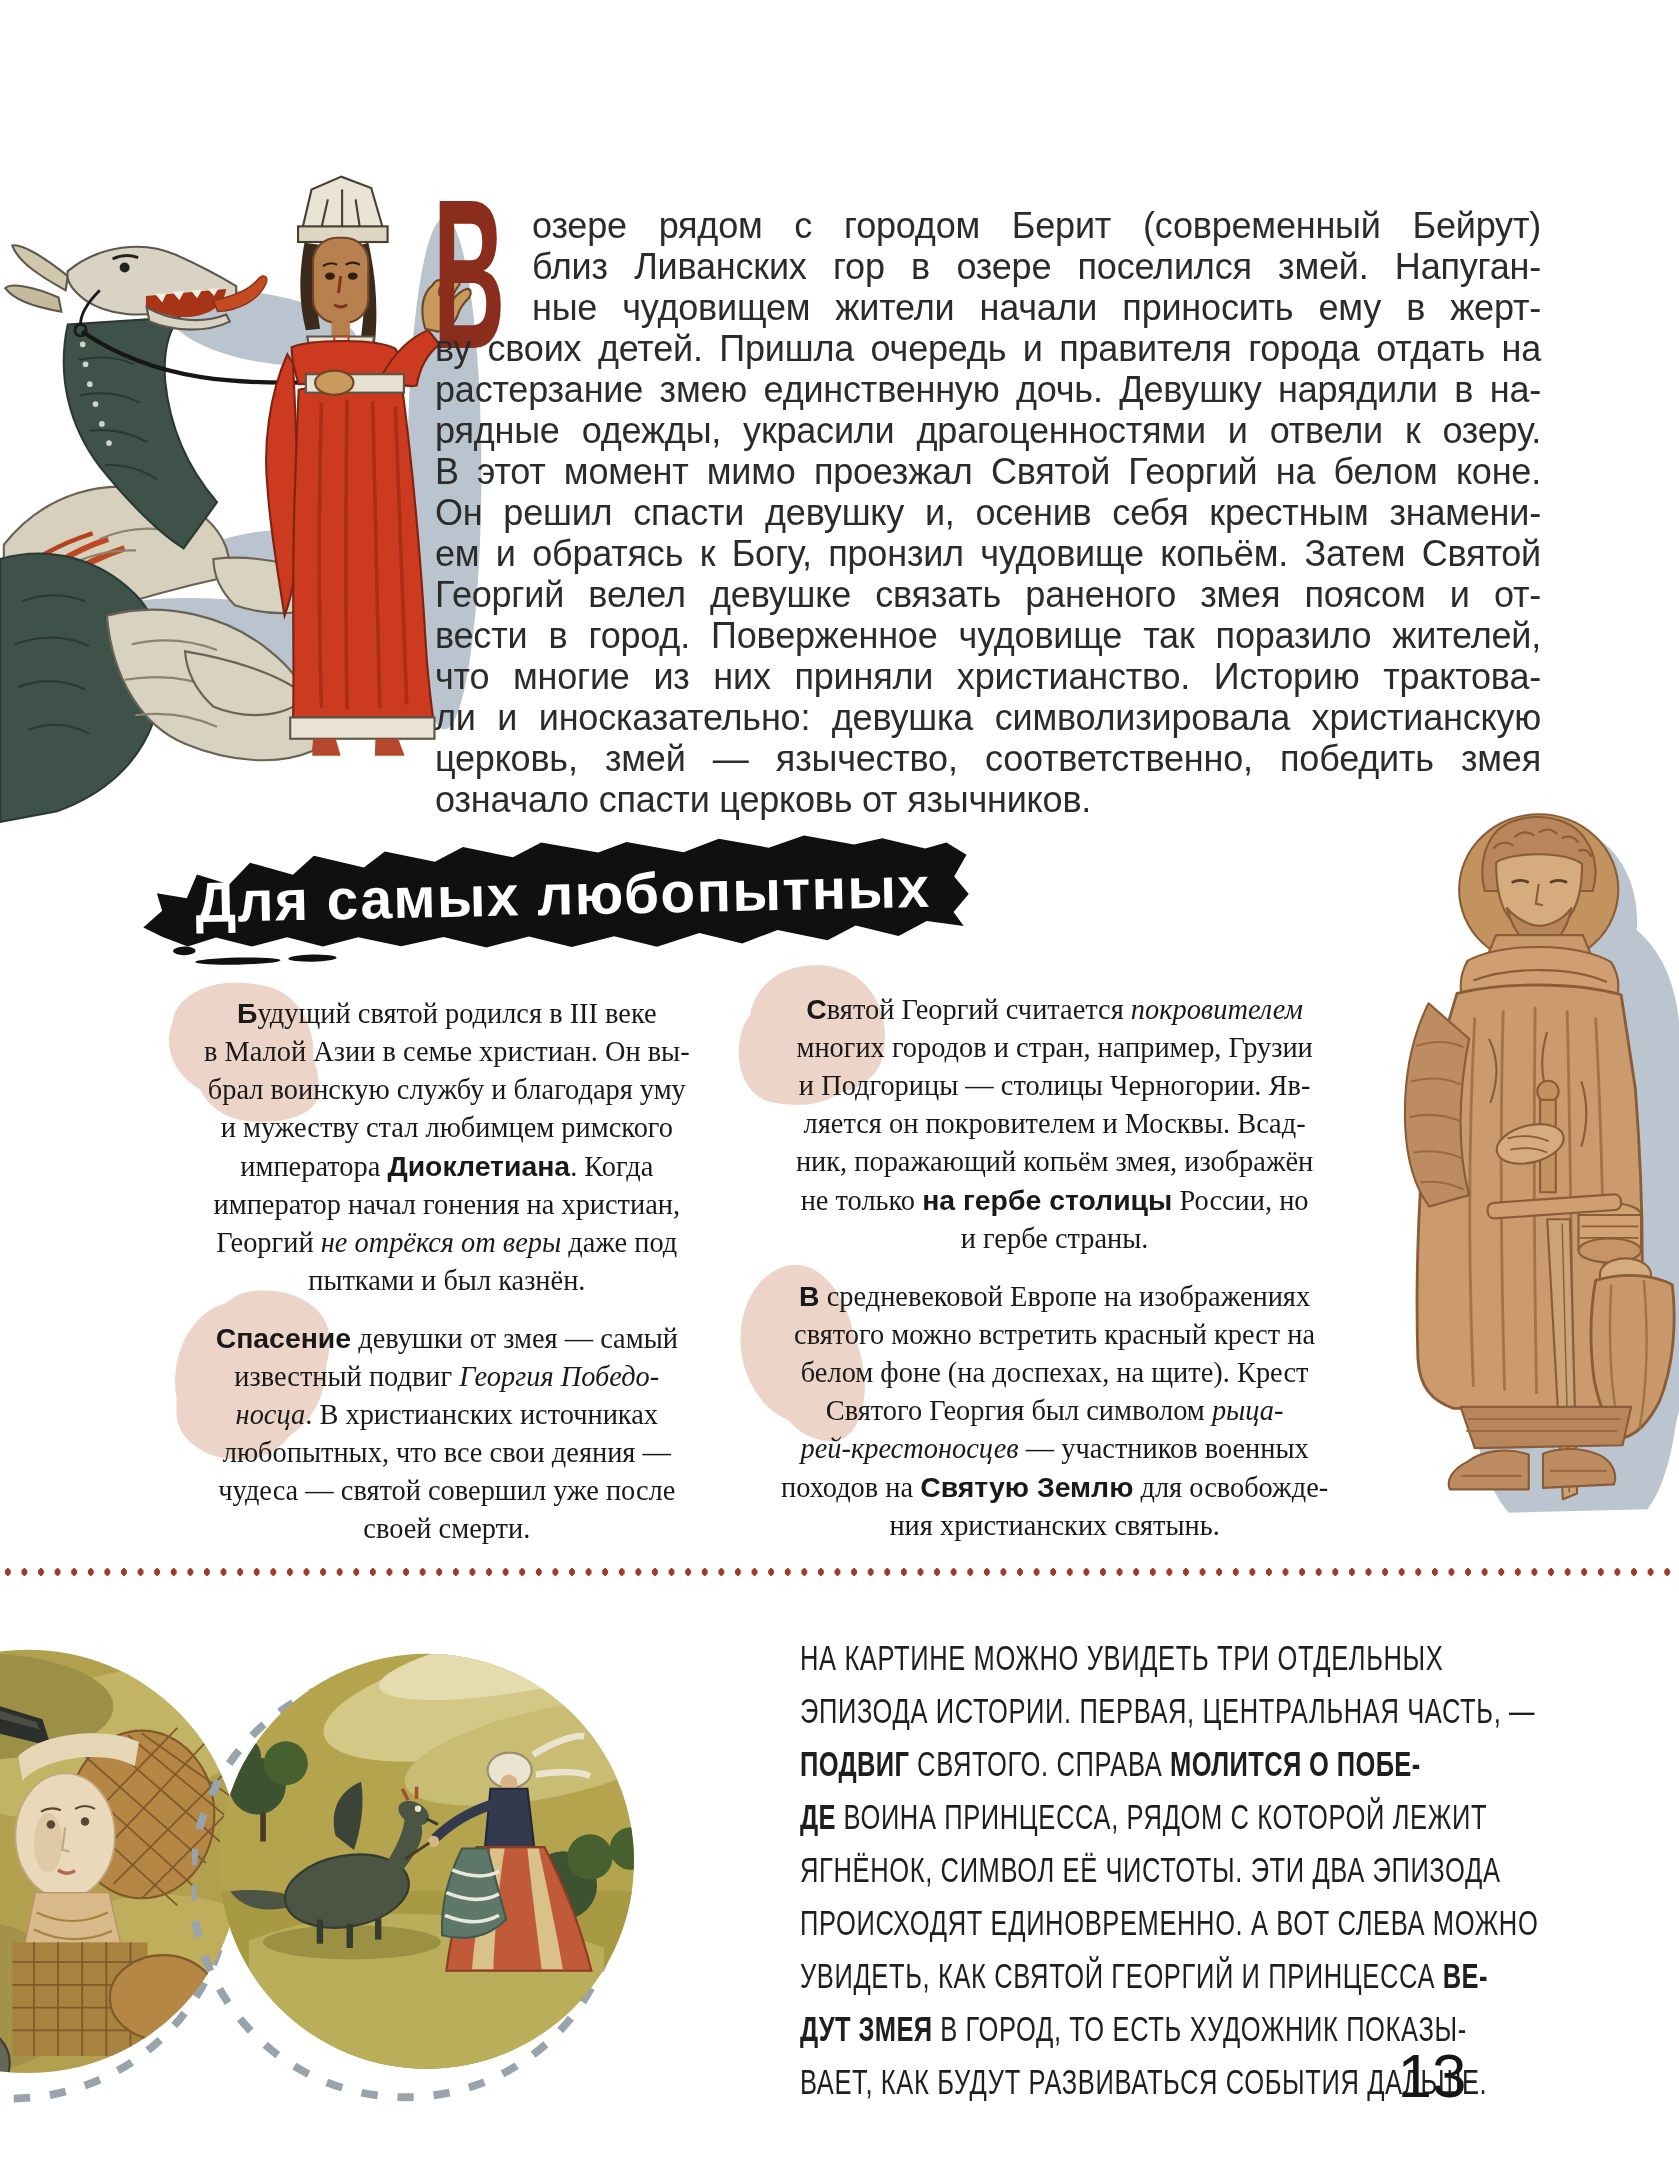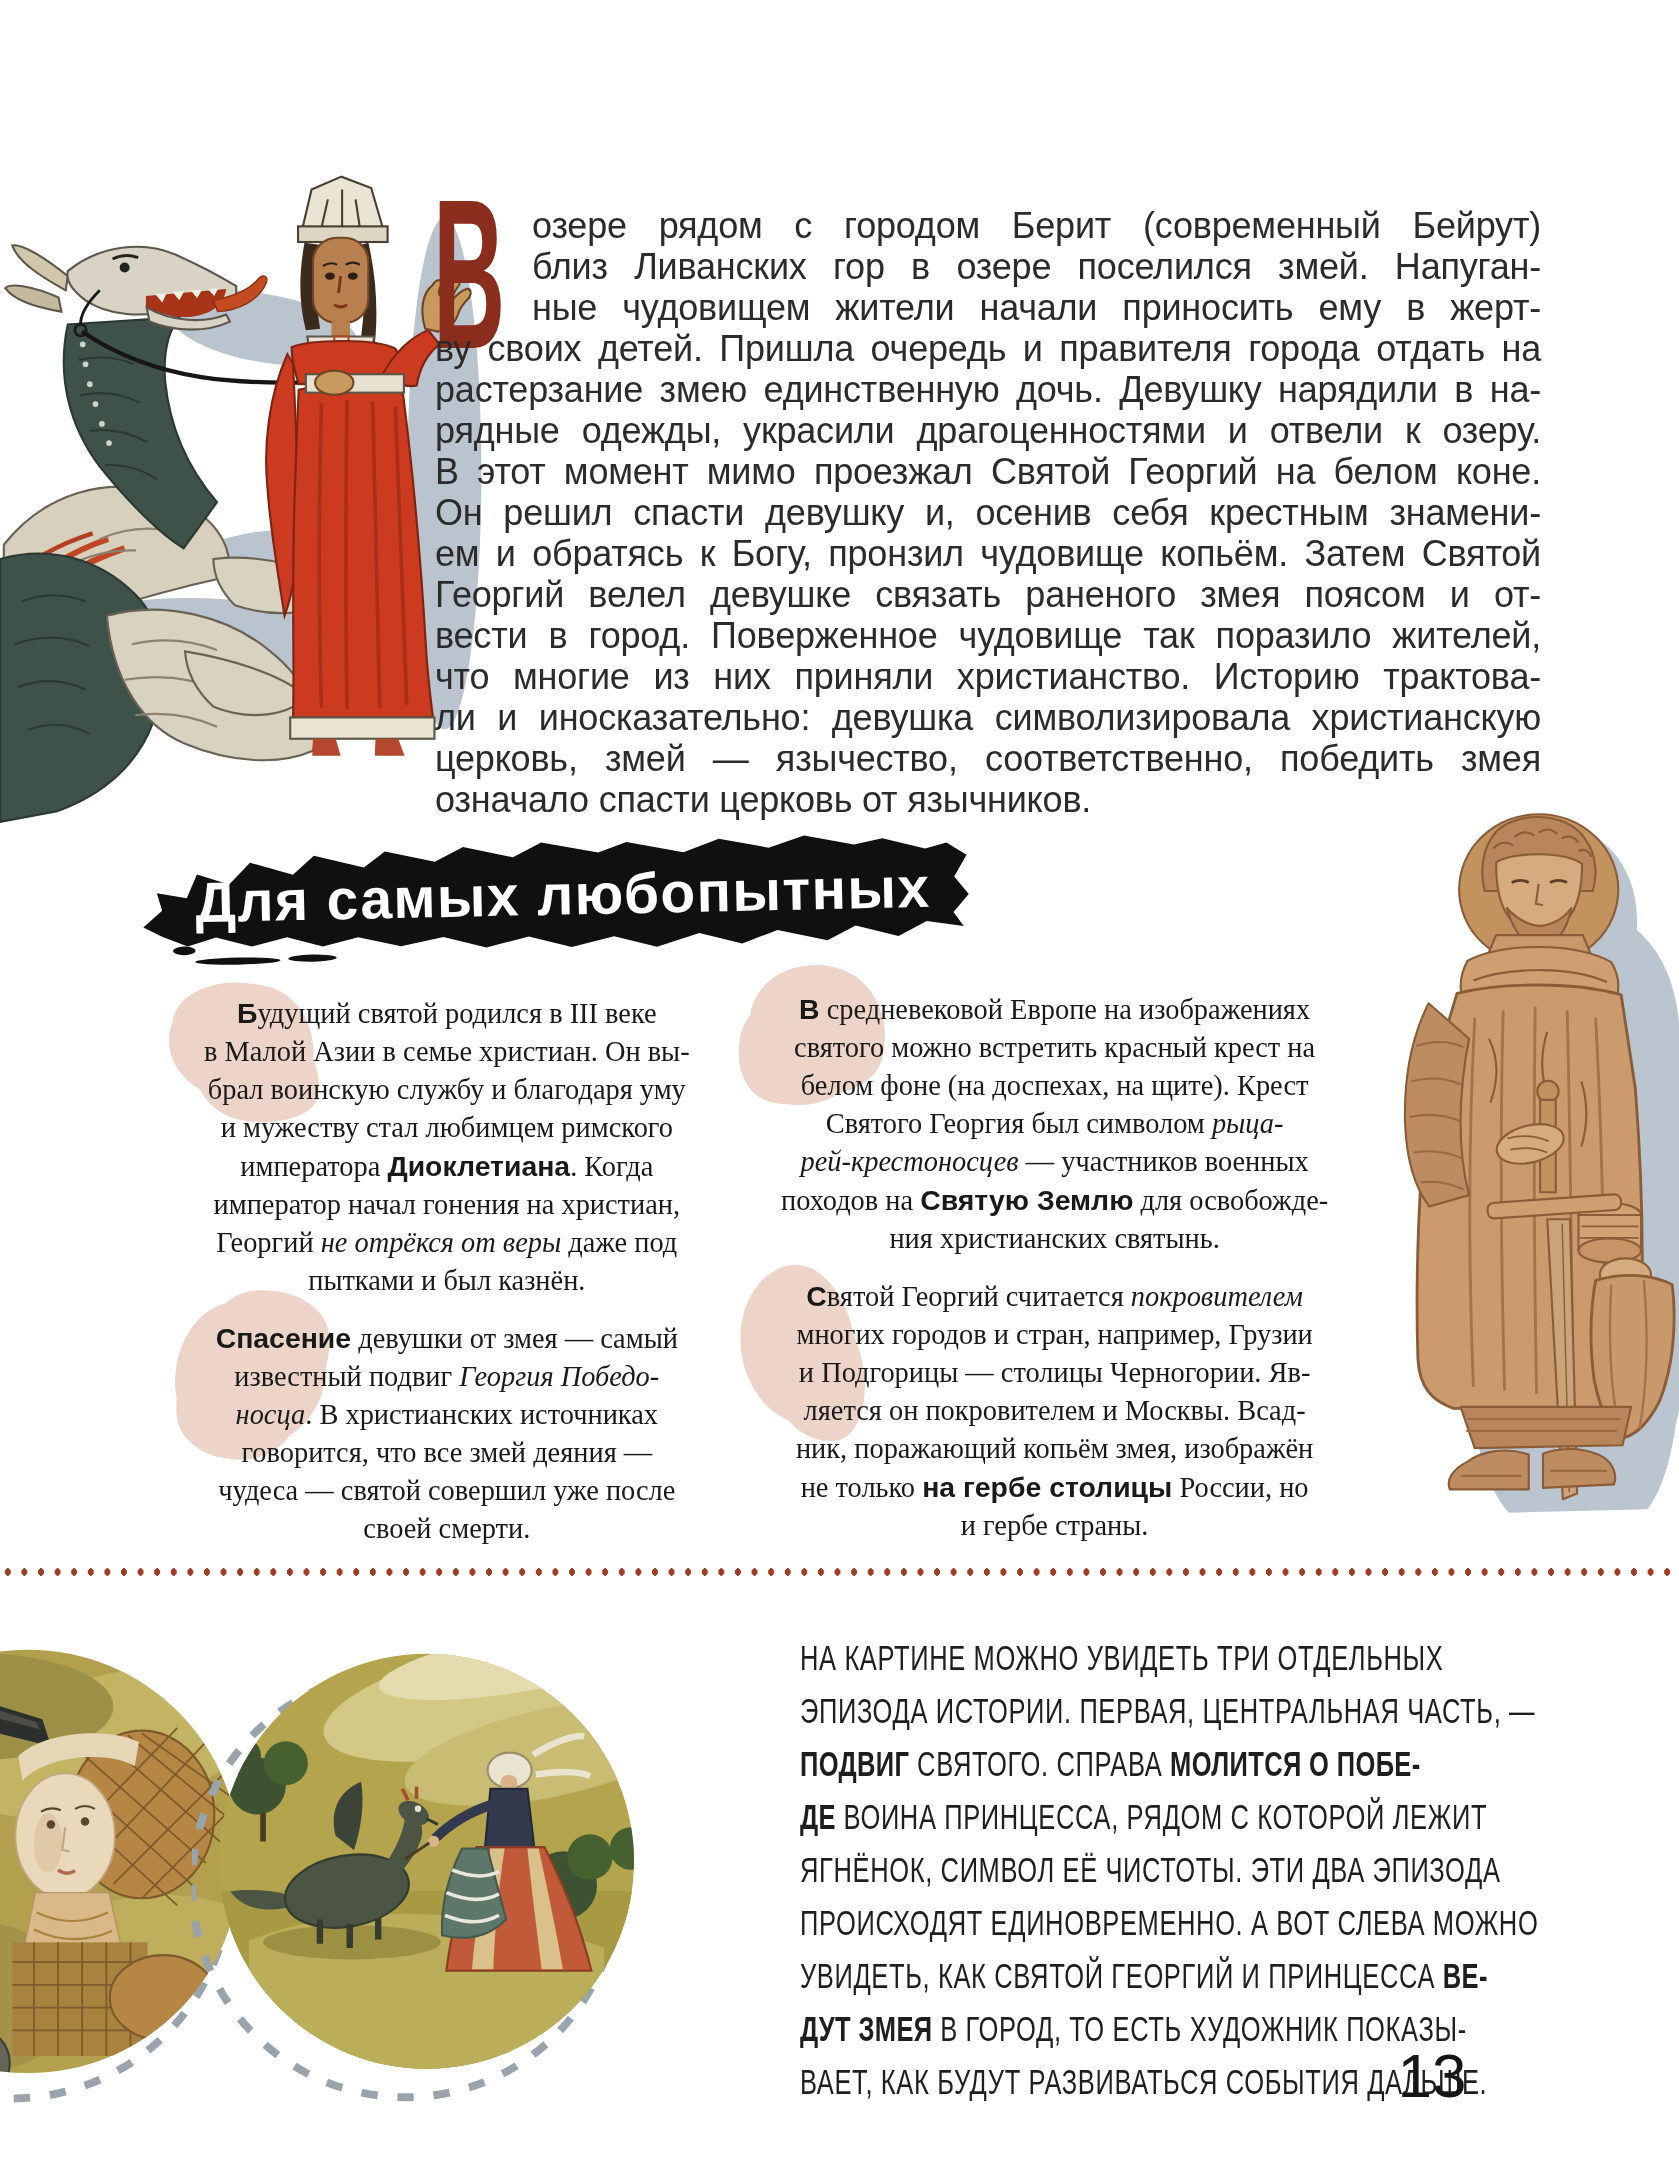--- a/index.html
+++ b/index.html
@@ -200,43 +200,43 @@
         <div class="cline">и мужеству стал любимцем римского</div>
         <div class="cline">императора <b>Диоклетиана</b>. Когда</div>
         <div class="cline">император начал гонения на христиан,</div>
         <div class="cline">Георгий <i>не отрёкся от веры</i> даже под</div>
         <div class="cline last">пытками и был казнён.</div>
       </div>
     <div class="para">
         <div class="cline"><b>Спасение</b> девушки от змея — самый</div>
         <div class="cline">известный подвиг <i>Георгия Победо-</i></div>
         <div class="cline"><i>носца</i>. В христианских источниках</div>
-        <div class="cline">говорится, что все змей деяния —</div>
+        <div class="cline">любопытных, что все свои деяния —</div>
         <div class="cline">чудеса — святой совершил уже после</div>
         <div class="cline last">своей смерти.</div>
       </div>
   </div>
   <div class="col" id="col-right">
+    <div class="para">
+        <div class="cline"><b>С</b>вятой Георгий считается <i>покровителем</i></div>
+        <div class="cline">многих городов и стран, например, Грузии</div>
+        <div class="cline">и Подгорицы — столицы Черногории. Яв-</div>
+        <div class="cline">ляется он покровителем и Москвы. Всад-</div>
+        <div class="cline">ник, поражающий копьём змея, изображён</div>
+        <div class="cline">не только <b>на гербе столицы</b> России, но</div>
+        <div class="cline last">и гербе страны.</div>
+      </div>
     <div class="para">
         <div class="cline"><b>В</b> средневековой Европе на изображениях</div>
         <div class="cline">святого можно встретить красный крест на</div>
         <div class="cline">белом фоне (на доспехах, на щите). Крест</div>
         <div class="cline">Святого Георгия был символом <i>рыца-</i></div>
         <div class="cline"><i>рей-крестоносцев</i> — участников военных</div>
         <div class="cline">походов на <b>Святую Землю</b> для освобожде-</div>
         <div class="cline last">ния христианских святынь.</div>
-      </div>
-    <div class="para">
-        <div class="cline"><b>С</b>вятой Георгий считается <i>покровителем</i></div>
-        <div class="cline">многих городов и стран, например, Грузии</div>
-        <div class="cline">и Подгорицы — столицы Черногории. Яв-</div>
-        <div class="cline">ляется он покровителем и Москвы. Всад-</div>
-        <div class="cline">ник, поражающий копьём змея, изображён</div>
-        <div class="cline">не только <b>на гербе столицы</b> России, но</div>
-        <div class="cline last">и гербе страны.</div>
       </div>
   </div>
 
   <svg class="art" style="left:1361px;top:783px;" width="327" height="739" viewBox="0 0 460 1040">
     <g transform="translate(28,22)" fill="#bac5d0">
       <path d="M255,35 C330,50 365,115 360,185 C395,215 415,260 420,320 L430,560 C438,690 436,800 415,880 C408,930 395,975 375,1000 L180,1005 C150,970 135,920 130,860 C105,760 100,620 115,480 C120,380 130,300 150,240 C170,160 205,80 255,35 Z"></path>
     </g>
     <g stroke-linejoin="round">
       <ellipse cx="250" cy="150" rx="112" ry="106" fill="#c2925f" stroke="#8a5d38" stroke-width="3"></ellipse>
       <path d="M185,75 C210,38 292,38 316,80 C331,100 333,130 326,152 L174,152 C167,125 171,95 185,75 Z" fill="#b8865a" stroke="#8a5d38" stroke-width="3"></path>

